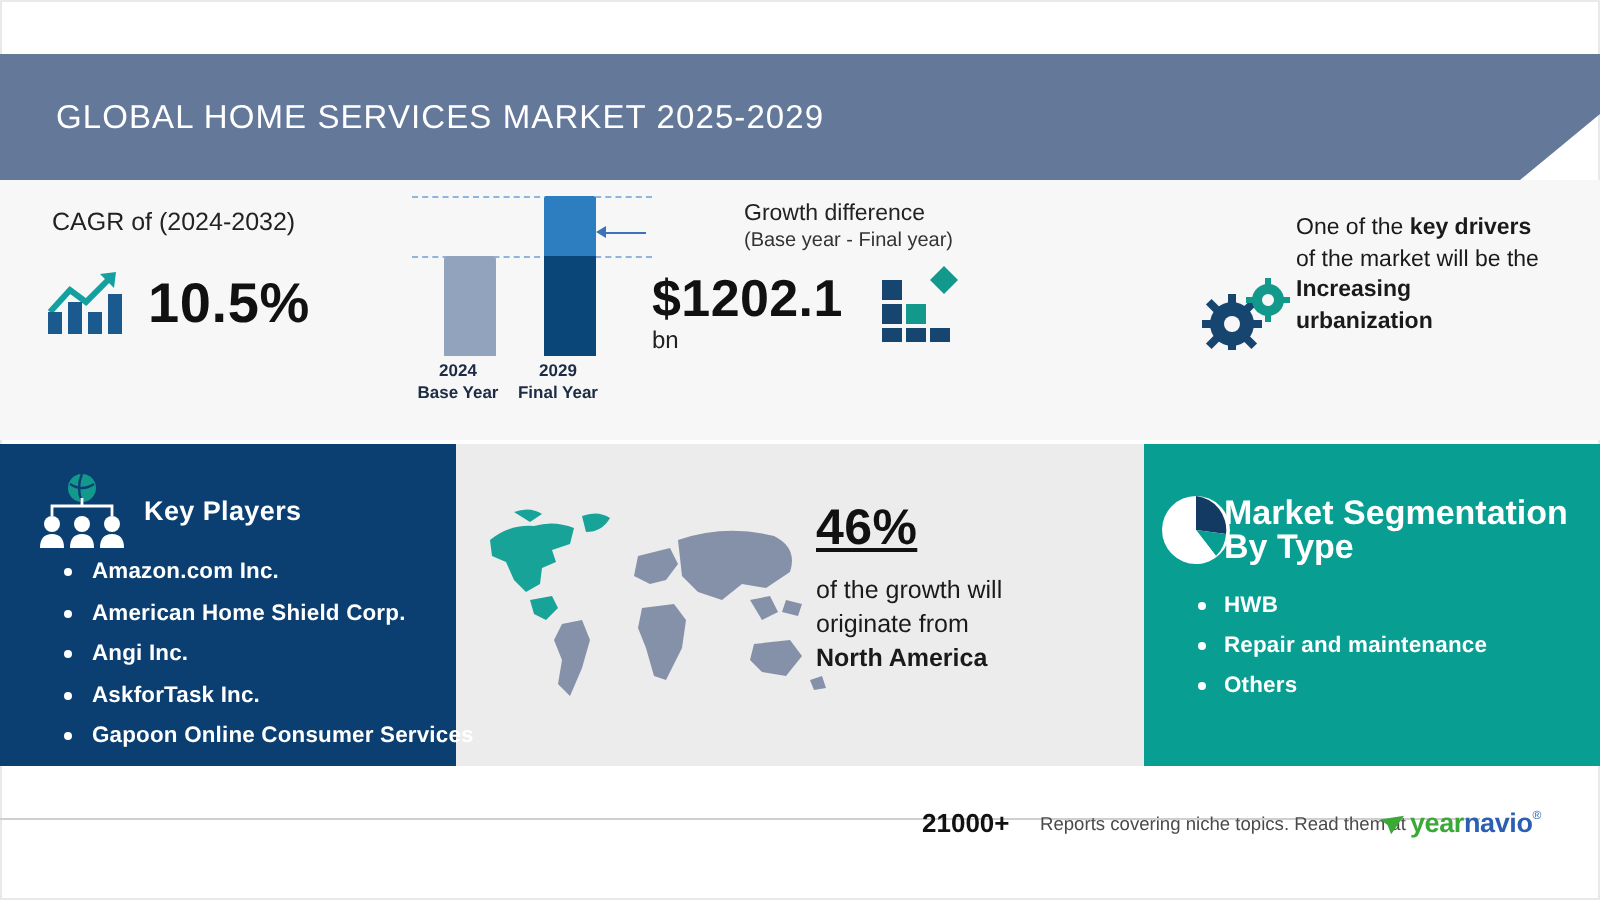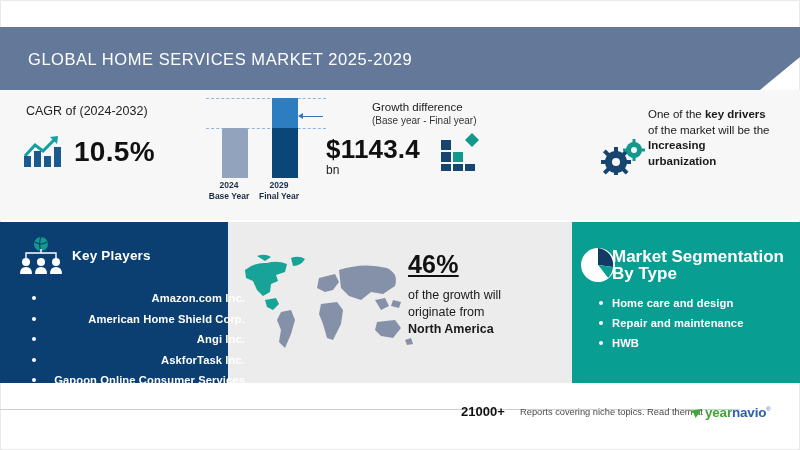--- a/index.html
+++ b/index.html
@@ -123,22 +123,22 @@
     position:absolute;left:572px;top:222px;width:228px;height:161px;
     background:#089e92;
   }
 
   .players-icon{position:absolute;left:18px;top:236px;width:46px;height:42px;}
   .players-title{
     position:absolute;left:72px;top:248px;
     color:#ffffff;font-size:13.5px;font-weight:bold;letter-spacing:.2px;
   }
   .players-list{
-    position:absolute;left:30px;top:288px;width:215px;
-    margin:0;padding:0;list-style:none;text-align:right;
+    position:absolute;left:30px;top:276px;width:215px;
+    margin:0;padding:0;list-style:none;
   }
   .players-list li{
     position:relative;padding-left:16px;
     color:#ffffff;font-size:11.2px;line-height:20.5px;white-space:nowrap;
     font-weight:bold;letter-spacing:.1px;
   }
   .players-list li:before{
     content:"";position:absolute;left:2px;top:8px;
     width:4px;height:4px;border-radius:50%;background:#ffffff;
   }
@@ -234,21 +234,21 @@
     <span>2029</span><br>
     <span>Final Year</span>
   </div>
   <div class="arrow-line"></div>
   <div class="arrow-head"></div>
 
   <div class="growth-label">
     <span>Growth difference</span><br>
     <span class="sub">(Base year - Final year)</span>
   </div>
-  <div class="growth-value">$1143.4</div>
+  <div class="growth-value">$1202.1</div>
   <div class="growth-unit">bn</div>
 
   <div class="frag-icon">
     <svg viewBox="0 0 44 40" width="44" height="40">
       <rect x="1" y="9" width="10" height="10" fill="#16456f"></rect>
       <rect x="1" y="21" width="10" height="10" fill="#16456f"></rect>
       <rect x="1" y="33" width="10" height="7" fill="#16456f"></rect>
       <rect x="13" y="21" width="10" height="10" fill="#13988c"></rect>
       <rect x="13" y="33" width="10" height="7" fill="#16456f"></rect>
       <rect x="25" y="33" width="10" height="7" fill="#16456f"></rect>
@@ -360,23 +360,23 @@
   <div class="seg-icon">
     <svg viewBox="0 0 40 40" width="40" height="40">
       <circle cx="20" cy="20" r="17" fill="#ffffff"></circle>
       <path d="M20 20 L20 3 A17 17 0 0 1 35 22 Z" fill="#123a63"></path>
       <path d="M20 20 L35 22 A17 17 0 0 1 30 33 Z" fill="#089e92"></path>
       <path d="M20 20 L30 33 A17 17 0 0 1 20 37 Z" fill="#ffffff"></path>
     </svg>
   </div>
   <div class="seg-title">Market Segmentation By Type</div>
   <ul class="seg-list">
-    <li>Home care and design</li>
+    <li>HWB</li>
     <li>Repair and maintenance</li>
-    <li>HWB</li>
+    <li>Others</li>
   </ul>
 
   <div class="footer-rule"></div>
   <div class="footer-count">21000+</div>
   <div class="footer-text">Reports covering niche topics. Read them at</div>
   <div class="logo">
     <span class="logo-mark">
       <svg viewBox="0 0 14 12" width="13" height="11">
         <polygon points="0,3 13,1 6,11 4,6" fill="#3aa935"></polygon>
       </svg>

